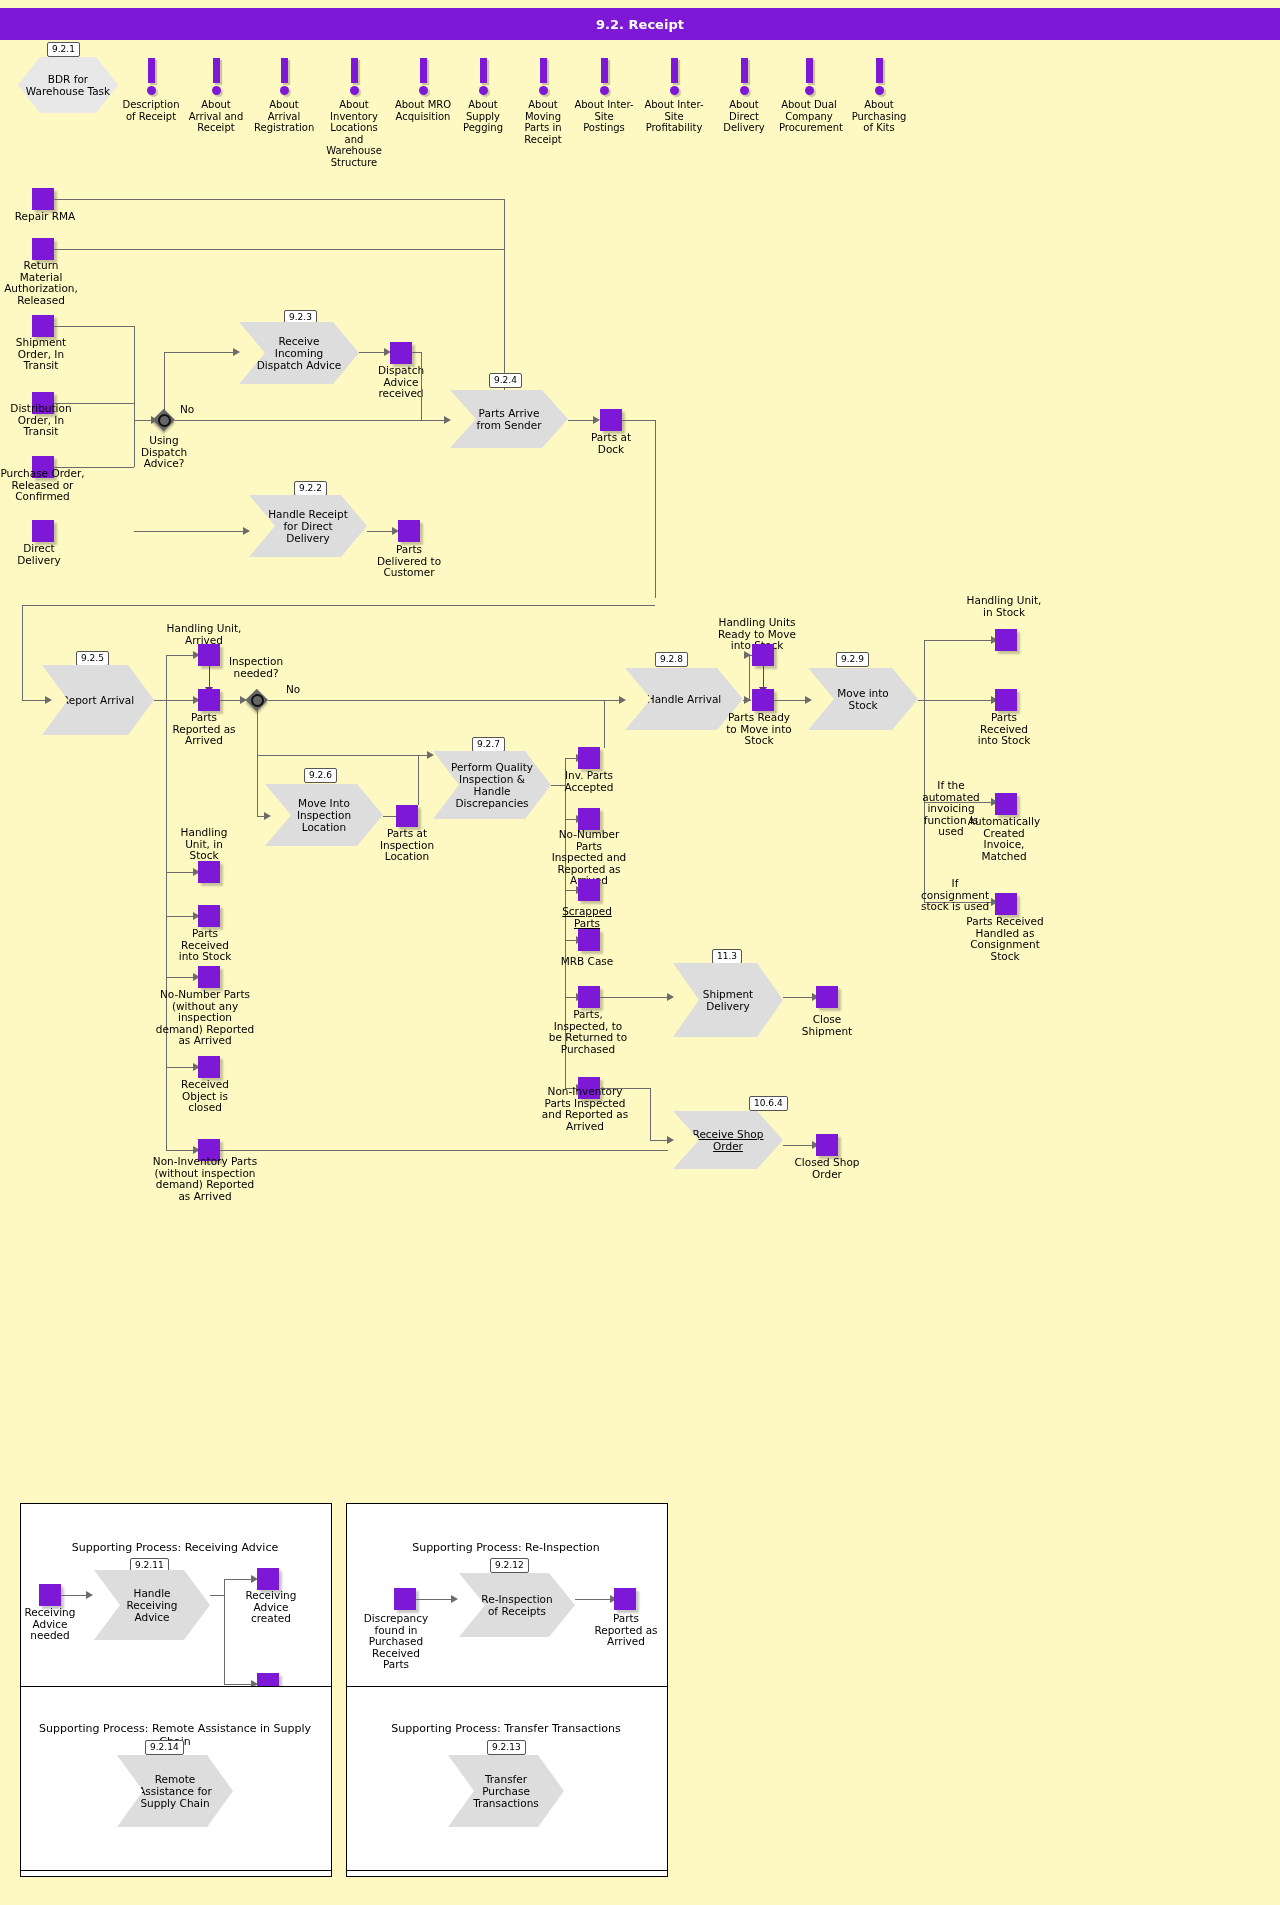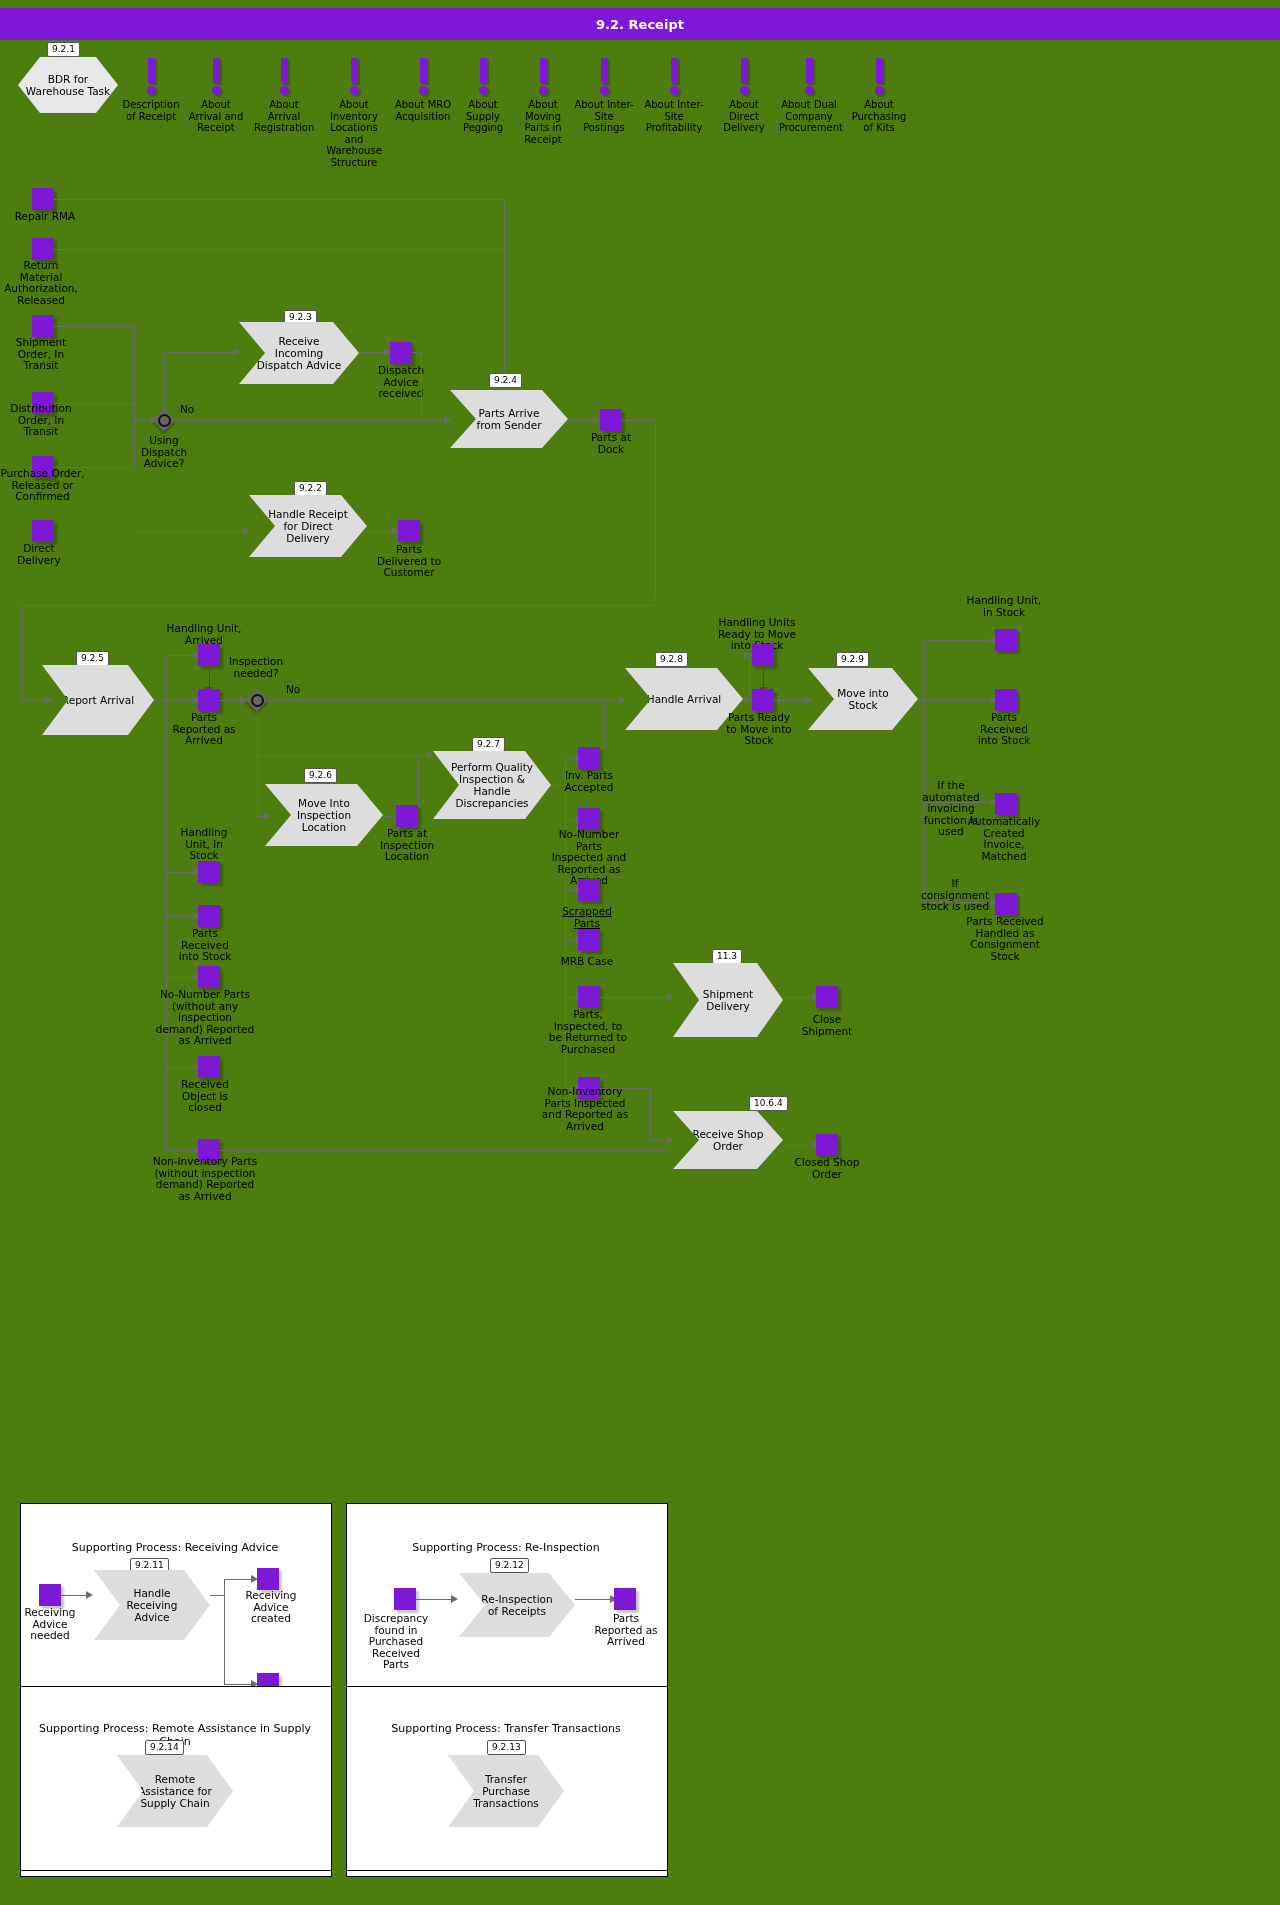--- a/index.html
+++ b/index.html
@@ -1,17 +1,17 @@
 <!DOCTYPE html>
 <html><head>
 <meta charset="utf-8">
 <style>
   html,body{margin:0;padding:0;background:#fff;}
   body{font-family:"DejaVu Sans", sans-serif;}
-  #page{position:relative;width:1280px;height:1905px;overflow:hidden;background:#4d7c0f;}
+  #page{position:relative;width:1280px;height:1905px;overflow:hidden;background:#fef9c3;}
 
   
   .title-bar{position:absolute;left:0;top:8px;width:1280px;height:32px;background:#7D19D6;
              color:#fff;font-size:13px;font-weight:bold;display:flex;align-items:center;justify-content:center;}
 
   
   .lbl{position:absolute;text-align:center;font-size:10.5px;line-height:11.5px;color:#000;}
 
   
   .evt{position:absolute;width:22px;height:22px;background:#7D19D6;
@@ -367,21 +367,21 @@
   <div class="tag" style="left:712px;top:949px;">11.3</div>
   <div class="proc" style="left:673px;top:963px;width:110px;height:74px;">Shipment Delivery</div>
   <div class="h" style="left:600px;top:997px;width:68px;"></div>
   <div class="ar" style="left:667px;top:993px;"></div>
   <div class="h" style="left:783px;top:997px;width:30px;"></div>
   <div class="ar" style="left:812px;top:993px;"></div>
   <div class="evt" style="left:816px;top:986px;"></div>
   <div class="lbl" style="left:792px;top:1014px;width:70px;">Close Shipment</div>
 
   <div class="tag" style="left:749px;top:1096px;">10.6.4</div>
-  <div class="proc" style="left:673px;top:1111px;width:110px;height:58px;">Receive Shop Order</div>
+  <div class="proc" style="left:673px;top:1111px;width:110px;height:58px;text-decoration:underline;">Receive Shop Order</div>
   <div class="h" style="left:600px;top:1088px;width:50px;"></div>
   <div class="v" style="left:650px;top:1088px;height:52px;"></div>
   <div class="h" style="left:650px;top:1140px;width:18px;"></div>
   <div class="ar" style="left:667px;top:1136px;"></div>
   <div class="h" style="left:220px;top:1150px;width:448px;"></div>
   <div class="h" style="left:783px;top:1145px;width:30px;"></div>
   <div class="ar" style="left:812px;top:1141px;"></div>
   <div class="evt" style="left:816px;top:1134px;"></div>
   <div class="lbl" style="left:792px;top:1157px;width:70px;">Closed Shop Order</div>
 

